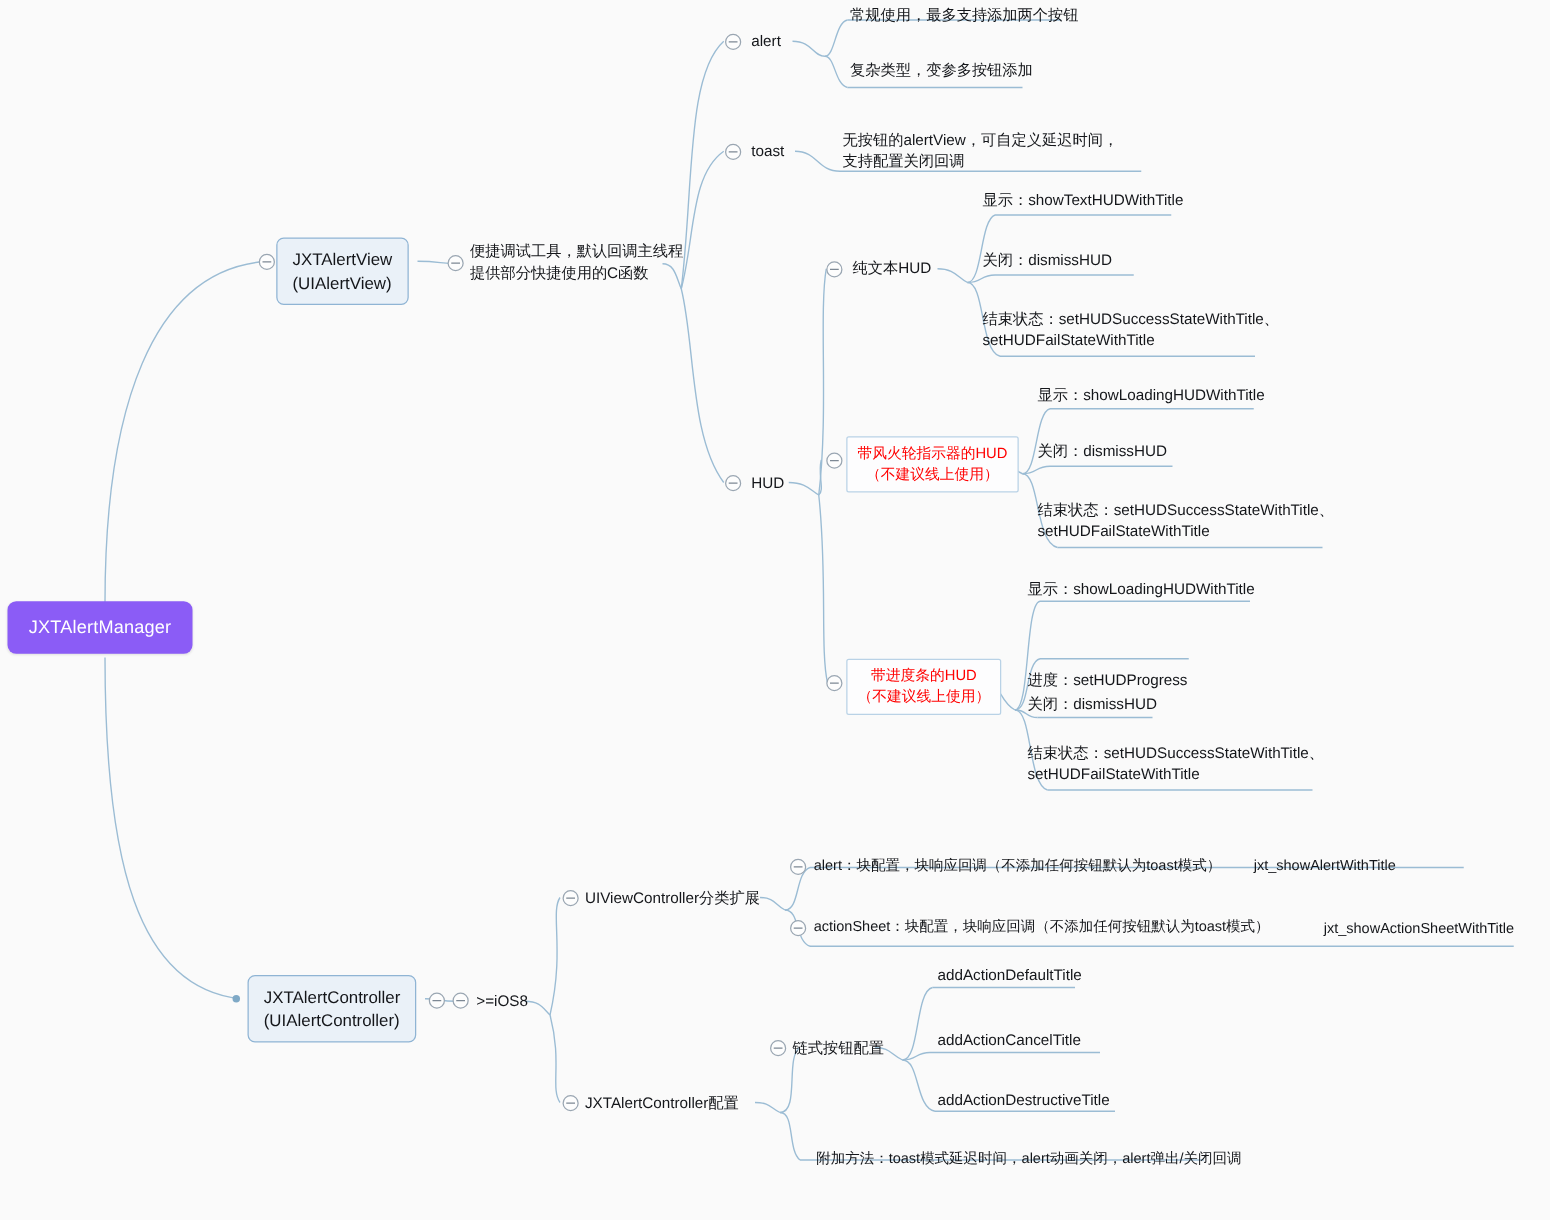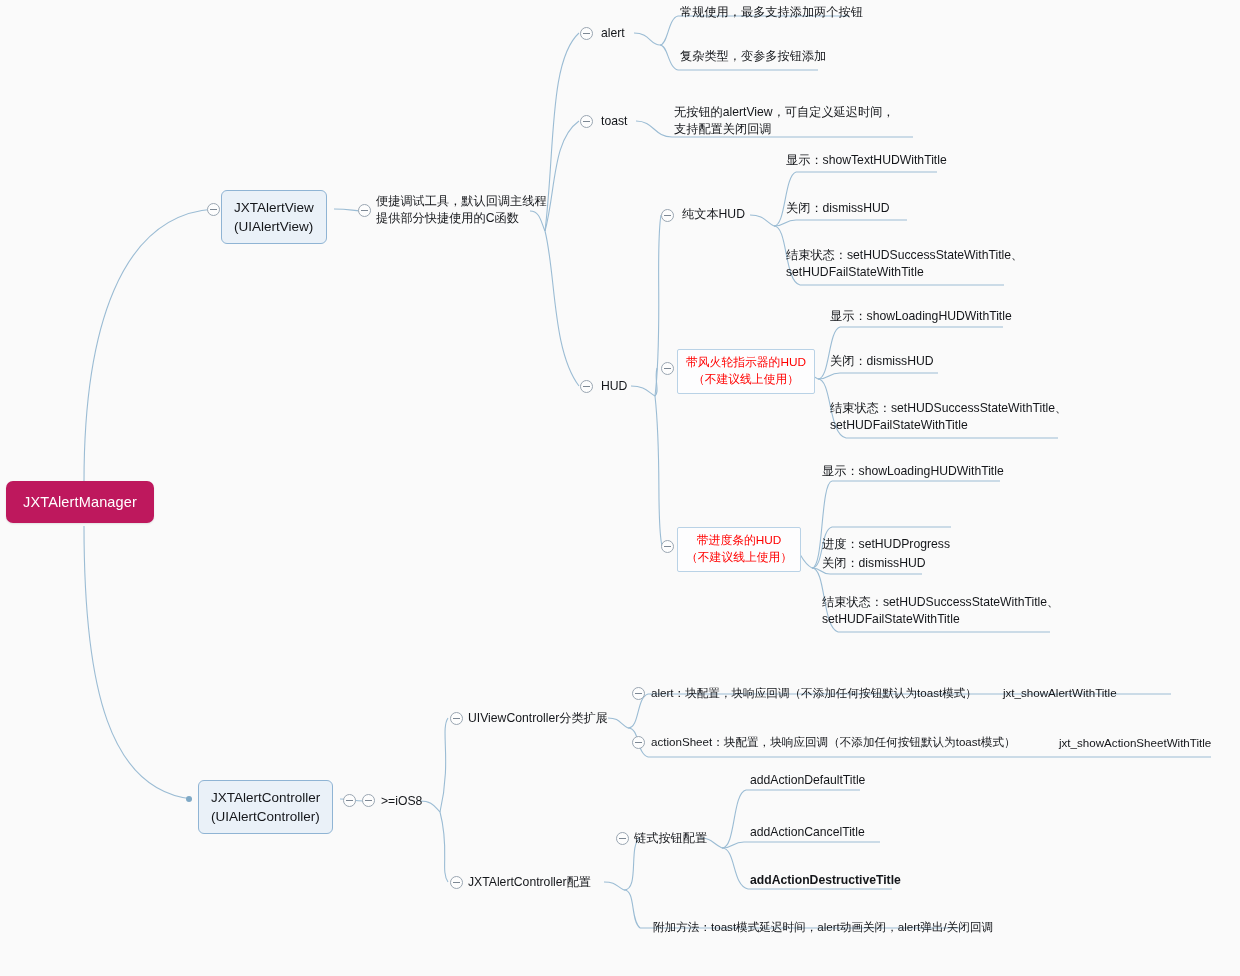--- a/index.html
+++ b/index.html
@@ -12,21 +12,21 @@
   }
   #canvas{position:absolute;left:0;top:0;width:1240px;height:976px;}
   svg.links{position:absolute;left:0;top:0;width:1240px;height:976px;pointer-events:none;}
   svg.links path{fill:none;stroke:#9bbcd4;stroke-width:1.1;}
   svg.links line{stroke:#9bbcd4;stroke-width:1.1;}
 
   .node{position:absolute;}
 
   
   .root-node{
-    background:#be185d;
+    background:#8b5cf6;
     color:#ffffff;
     border-radius:7px;
     font-size:14.5px;
     padding:13px 17px;
     white-space:nowrap;
     box-shadow:0 1px 2px rgba(0,0,0,.10);
     letter-spacing:.15px;
   }
 
   
@@ -264,17 +264,17 @@
   <div class="node text-node sm" style="left:1059px;top:735px;">jxt_showActionSheetWithTitle</div>
 
   <div class="toggle" style="left:450px;top:876px;"></div>
   <div class="node text-node" style="left:468px;top:874px;">JXTAlertController配置</div>
 
   <div class="toggle" style="left:616px;top:832px;"></div>
   <div class="node text-node" style="left:634px;top:830px;">链式按钮配置</div>
 
   <div class="node text-node" style="left:750px;top:772px;">addActionDefaultTitle</div>
   <div class="node text-node" style="left:750px;top:824px;">addActionCancelTitle</div>
-  <div class="node text-node" style="left:750px;top:872px;font-weight:bold;">addActionDestructiveTitle</div>
+  <div class="node text-node" style="left:750px;top:872px;">addActionDestructiveTitle</div>
 
   <div class="node text-node sm" style="left:633px;top:919px;padding-left:20px;">附加方法：toast模式延迟时间，alert动画关闭，alert弹出/关闭回调</div>
 
 </div>
 
 </body></html>

